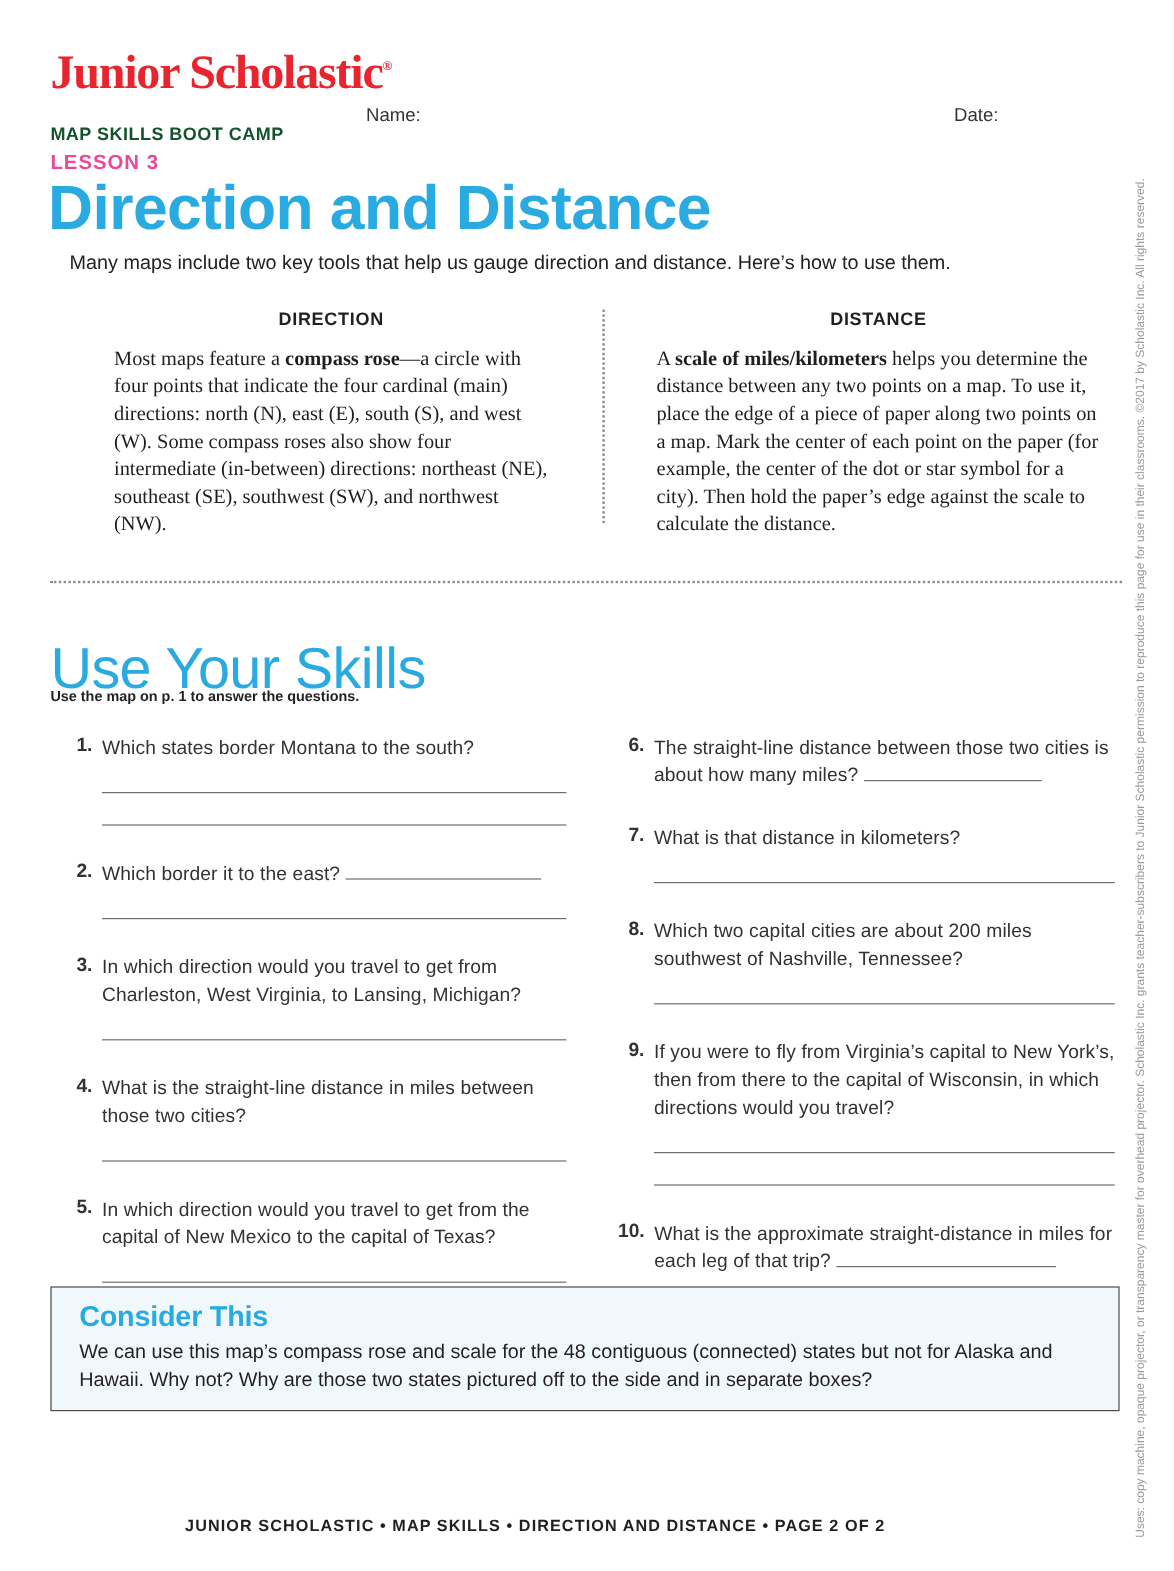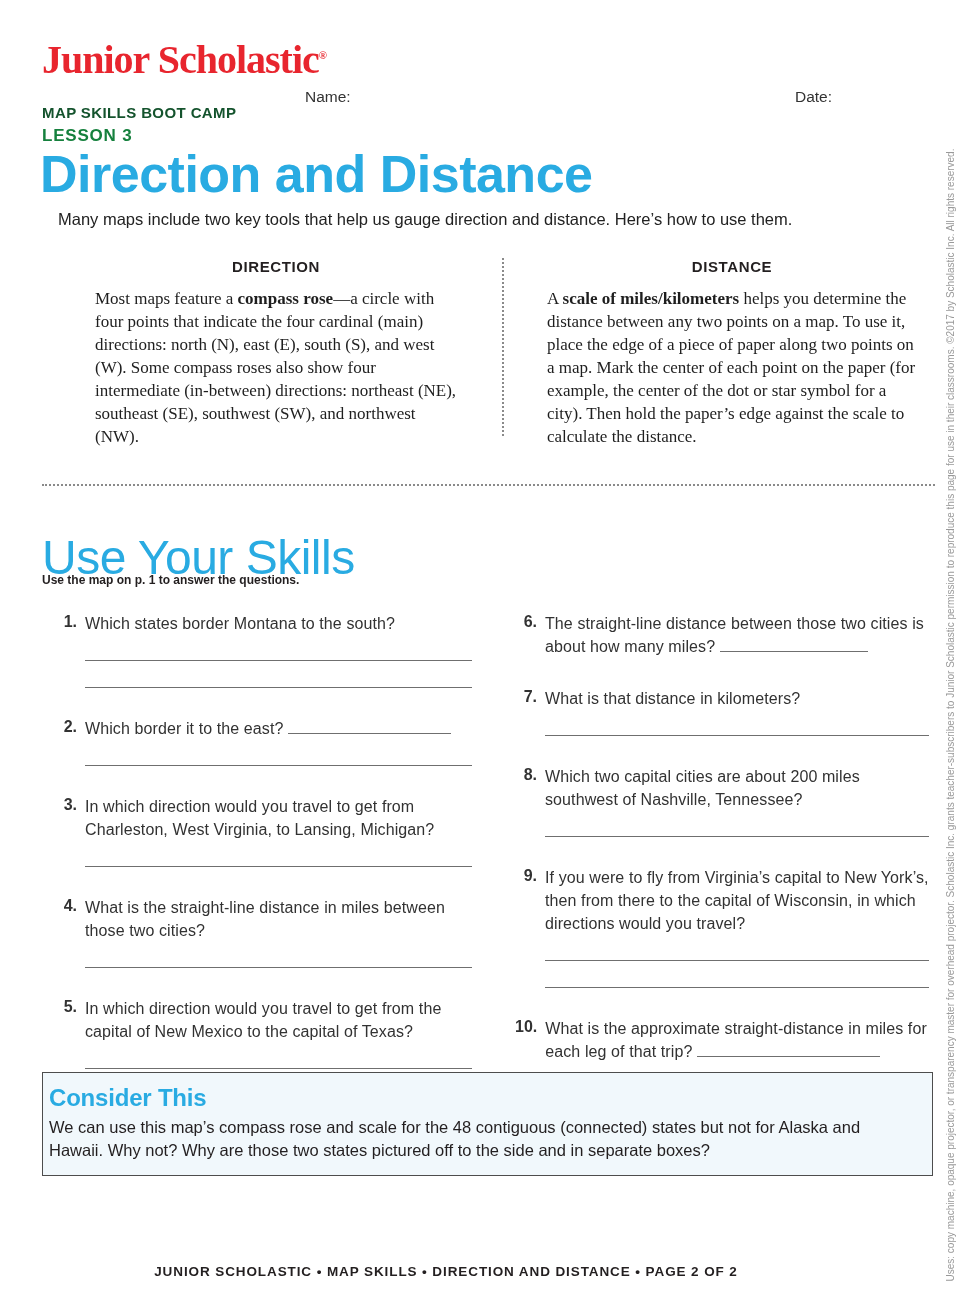--- a/index.html
+++ b/index.html
@@ -6,21 +6,21 @@
   body { background:#e9e9e9; font-family:"Liberation Sans", sans-serif; }
   .page { position:relative; width:978px; height:1309px; margin:0 auto; background:#ffffff; overflow:hidden; color:#2e2e2e; }
 
   
   .logo { position:absolute; left:42px; top:36px; font-family:"Liberation Serif", serif; font-weight:bold; font-size:40px; color:#e8252e; letter-spacing:-1px; }
   .logo sup { font-size:11px; letter-spacing:0; }
   .kicker { position:absolute; left:42px; top:88px; font-size:15px; font-weight:bold; letter-spacing:.4px; color:#14532d;margin-top:16px; }
   .name-label { position:absolute; left:305px; top:88px; font-size:15.5px; color:#333; }
   .date-label { position:absolute; left:795px; top:88px; font-size:15.5px; color:#333; }
 
-  .lesson { position:absolute; left:42px; top:126px; font-size:17px; font-weight:bold; letter-spacing:.8px; color:#15803d; }
+  .lesson { position:absolute; left:42px; top:126px; font-size:17px; font-weight:bold; letter-spacing:.8px; color:#ec4899; }
   .title { position:absolute; left:40px; top:144px; font-size:52px; font-weight:bold; letter-spacing:-.5px; color:#29abe2; }
   .intro { position:absolute; left:42px; top:210px; width:860px; font-size:16.5px; color:#222;margin-left:16px; }
 
   
   .info-cols { position:absolute; left:42px; top:258px; width:893px; display:flex;gap:12px; }
   .info-col { font-family:"Liberation Serif", serif; }
   .info-col .col-head { font-family:"Liberation Sans", sans-serif; font-weight:bold; font-size:15px; letter-spacing:.6px; text-align:center; color:#231f20; margin-bottom:9px; }
   .info-col p { font-size:17px; line-height:23px; color:#1e1e1e;margin-top:12px; }
   .col-direction { width:362px; margin-left:53px; }
   .col-divider { margin-left:33px; width:0; border-left:2px dotted #8a8a8a; height:178px; }
@@ -40,21 +40,21 @@
   .qbody { flex:1; margin-left:8px; }
   .qcol-left .qbody { max-width:387px; }
   .qcol-right .qbody { max-width:384px; }
   .qtext { font-size:16px; line-height:23px; color:#323232; letter-spacing:.1px;margin-top:36px; }
   .ans-line { margin-top:9px; height:17px; border-bottom:1.5px solid #6f6f6f; }
   .ans-line + .ans-line { margin-top:0; height:27px; }
   .iblank { display:inline-block; border-bottom:1.5px solid #6f6f6f; height:13px; vertical-align:baseline; }
   .w165 { width:163px; } .w150 { width:148px; } .w185 { width:183px; }
 
   
-  .consider { position:absolute; left:42px; top:1072px; width:891px; min-height:96px; background:#f1f8fc; border:1.5px solid #4d4d4d; padding:11px 18px 13px 6px; }
+  .consider { position:absolute; left:42px; top:1072px; width:891px; min-height:96px; background:#f1f8fc; border:1.5px solid #4d4d4d; padding:11px 18px 13px 23px; }
   .consider-head { font-size:24px; font-weight:bold; color:#29abe2; letter-spacing:-.2px; }
   .consider-body { margin-top:4px; font-size:16.5px; line-height:23px; color:#231f20; }
 
   .footer { position:absolute; left:0; top:1264px; width:892px; text-align:center; font-size:13.5px; font-weight:bold; letter-spacing:.9px; color:#231f20; }
 
   .side-note { position:absolute; left:372px; top:708px; width:1160px; height:14px; transform:rotate(-90deg); font-size:10px; color:#999; text-align:center; white-space:nowrap; }
 </style>
 </head>
 <body>
 

